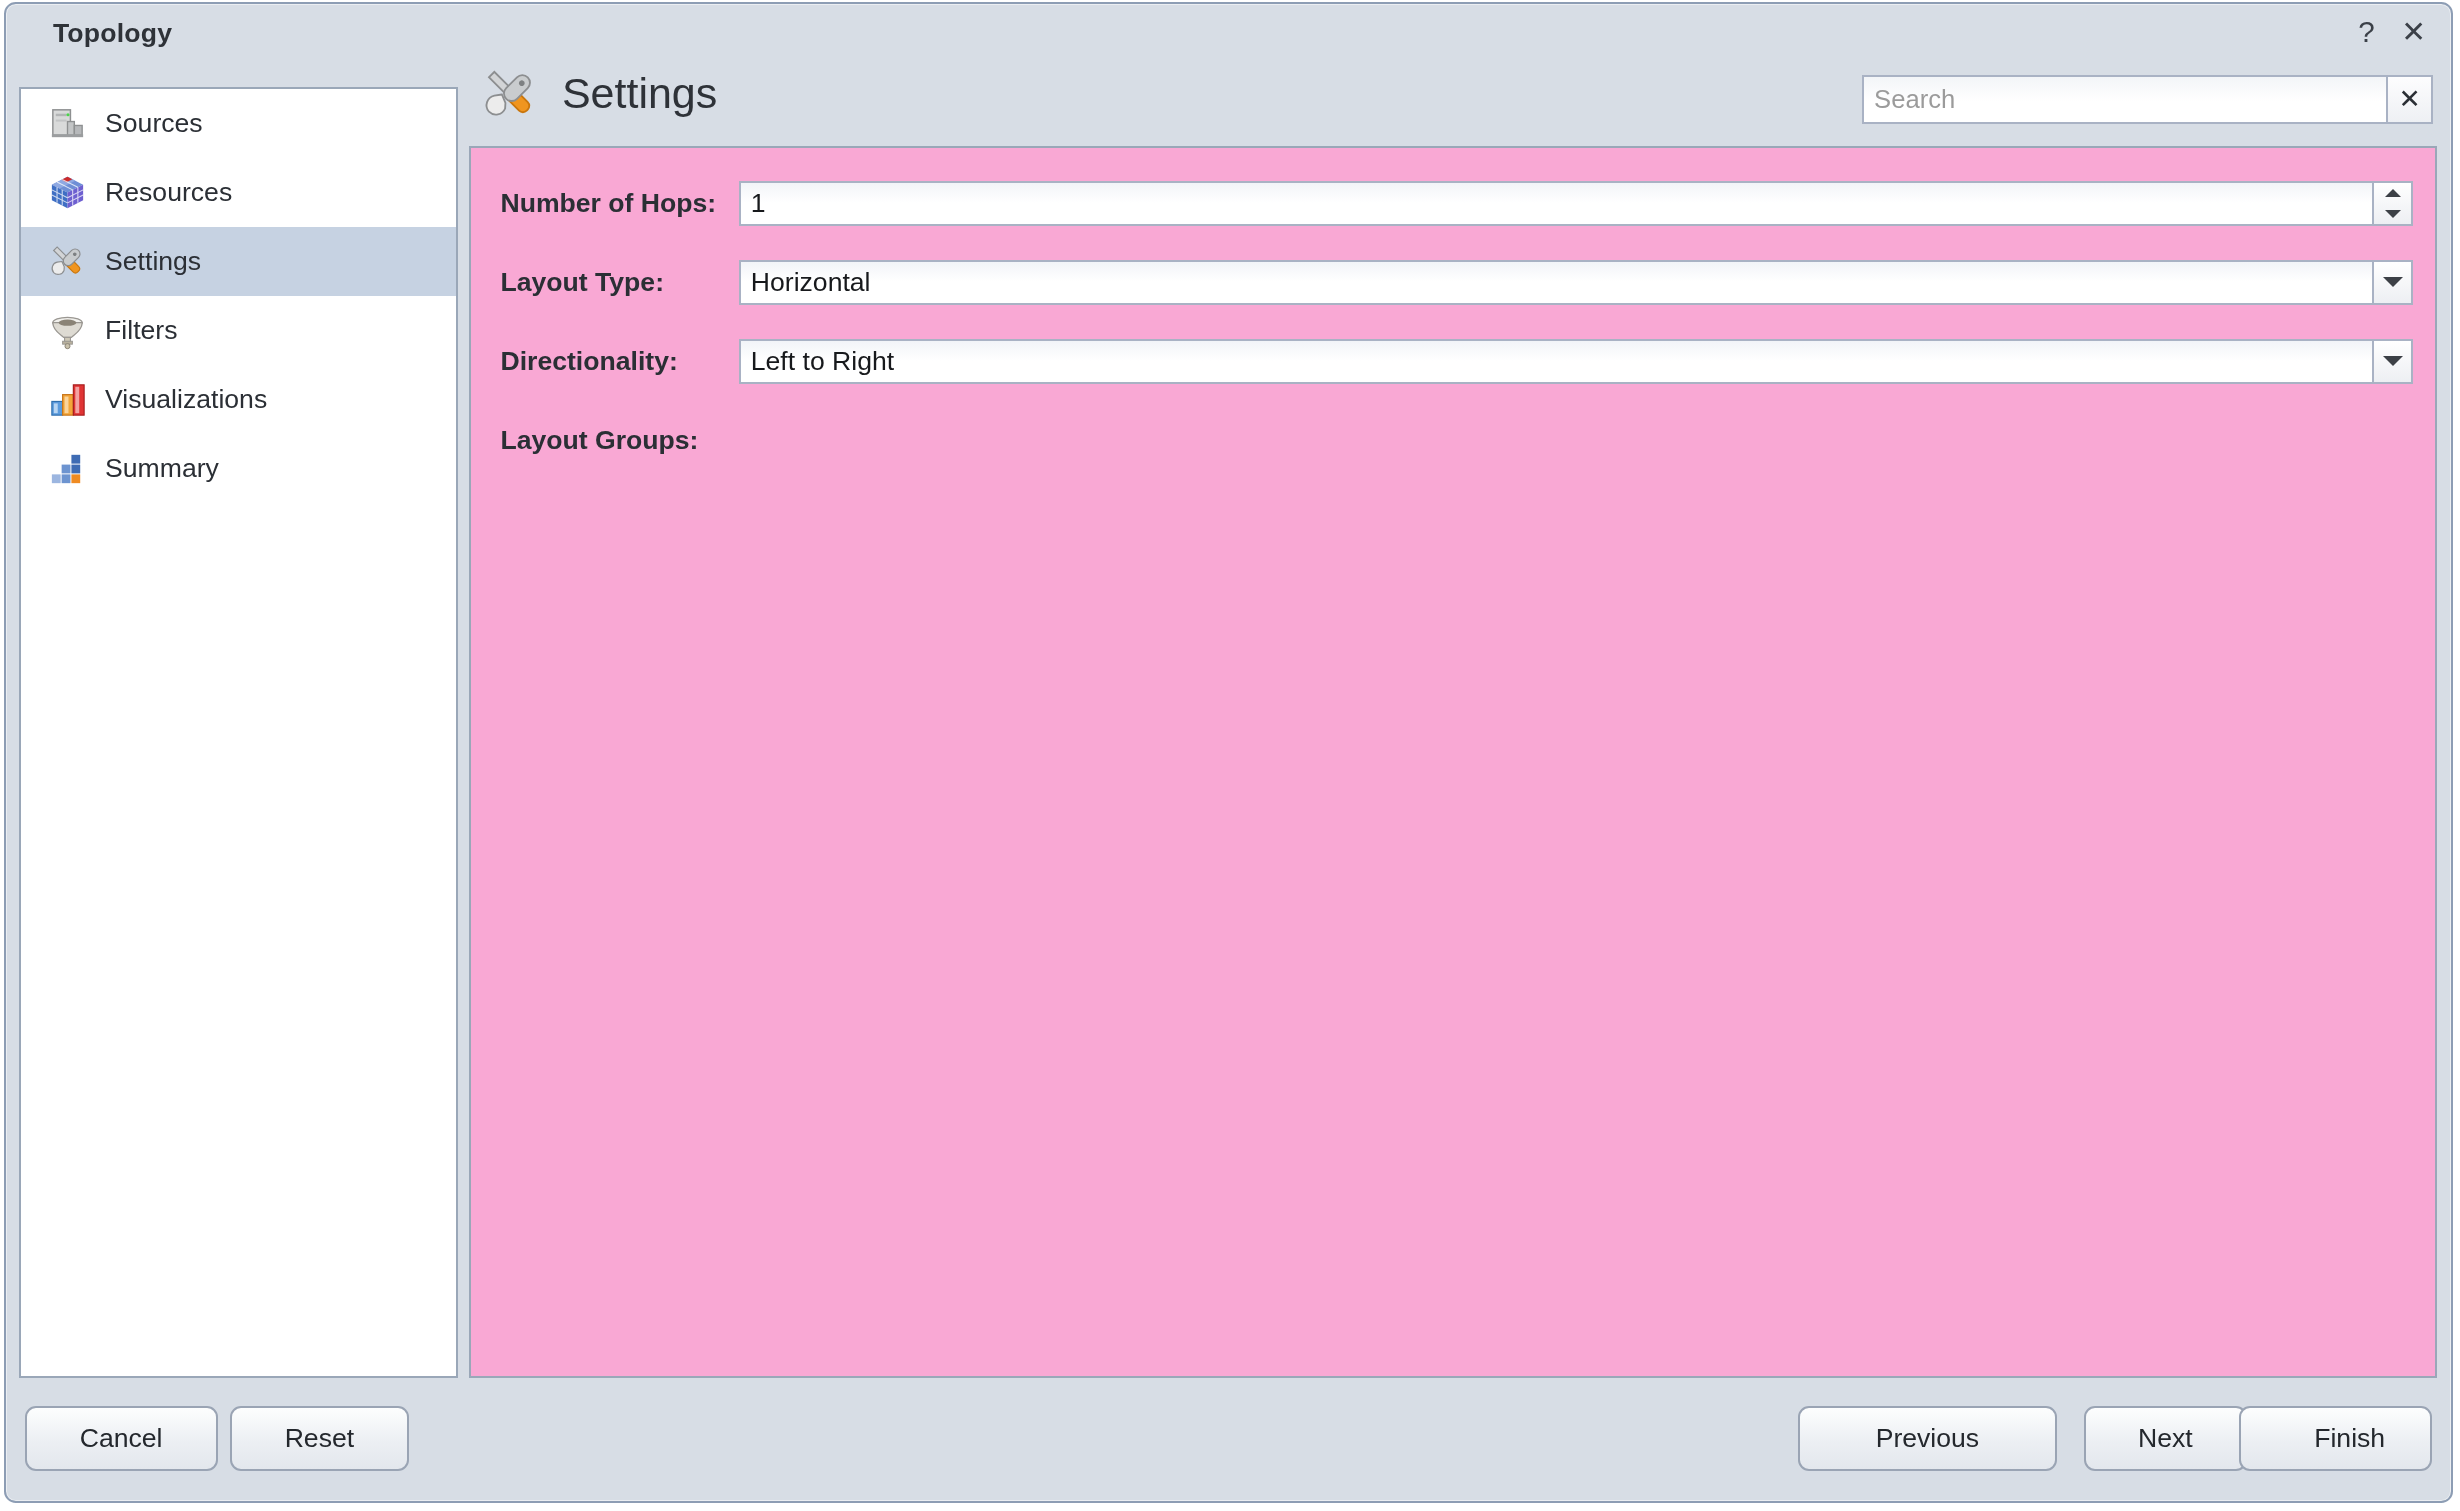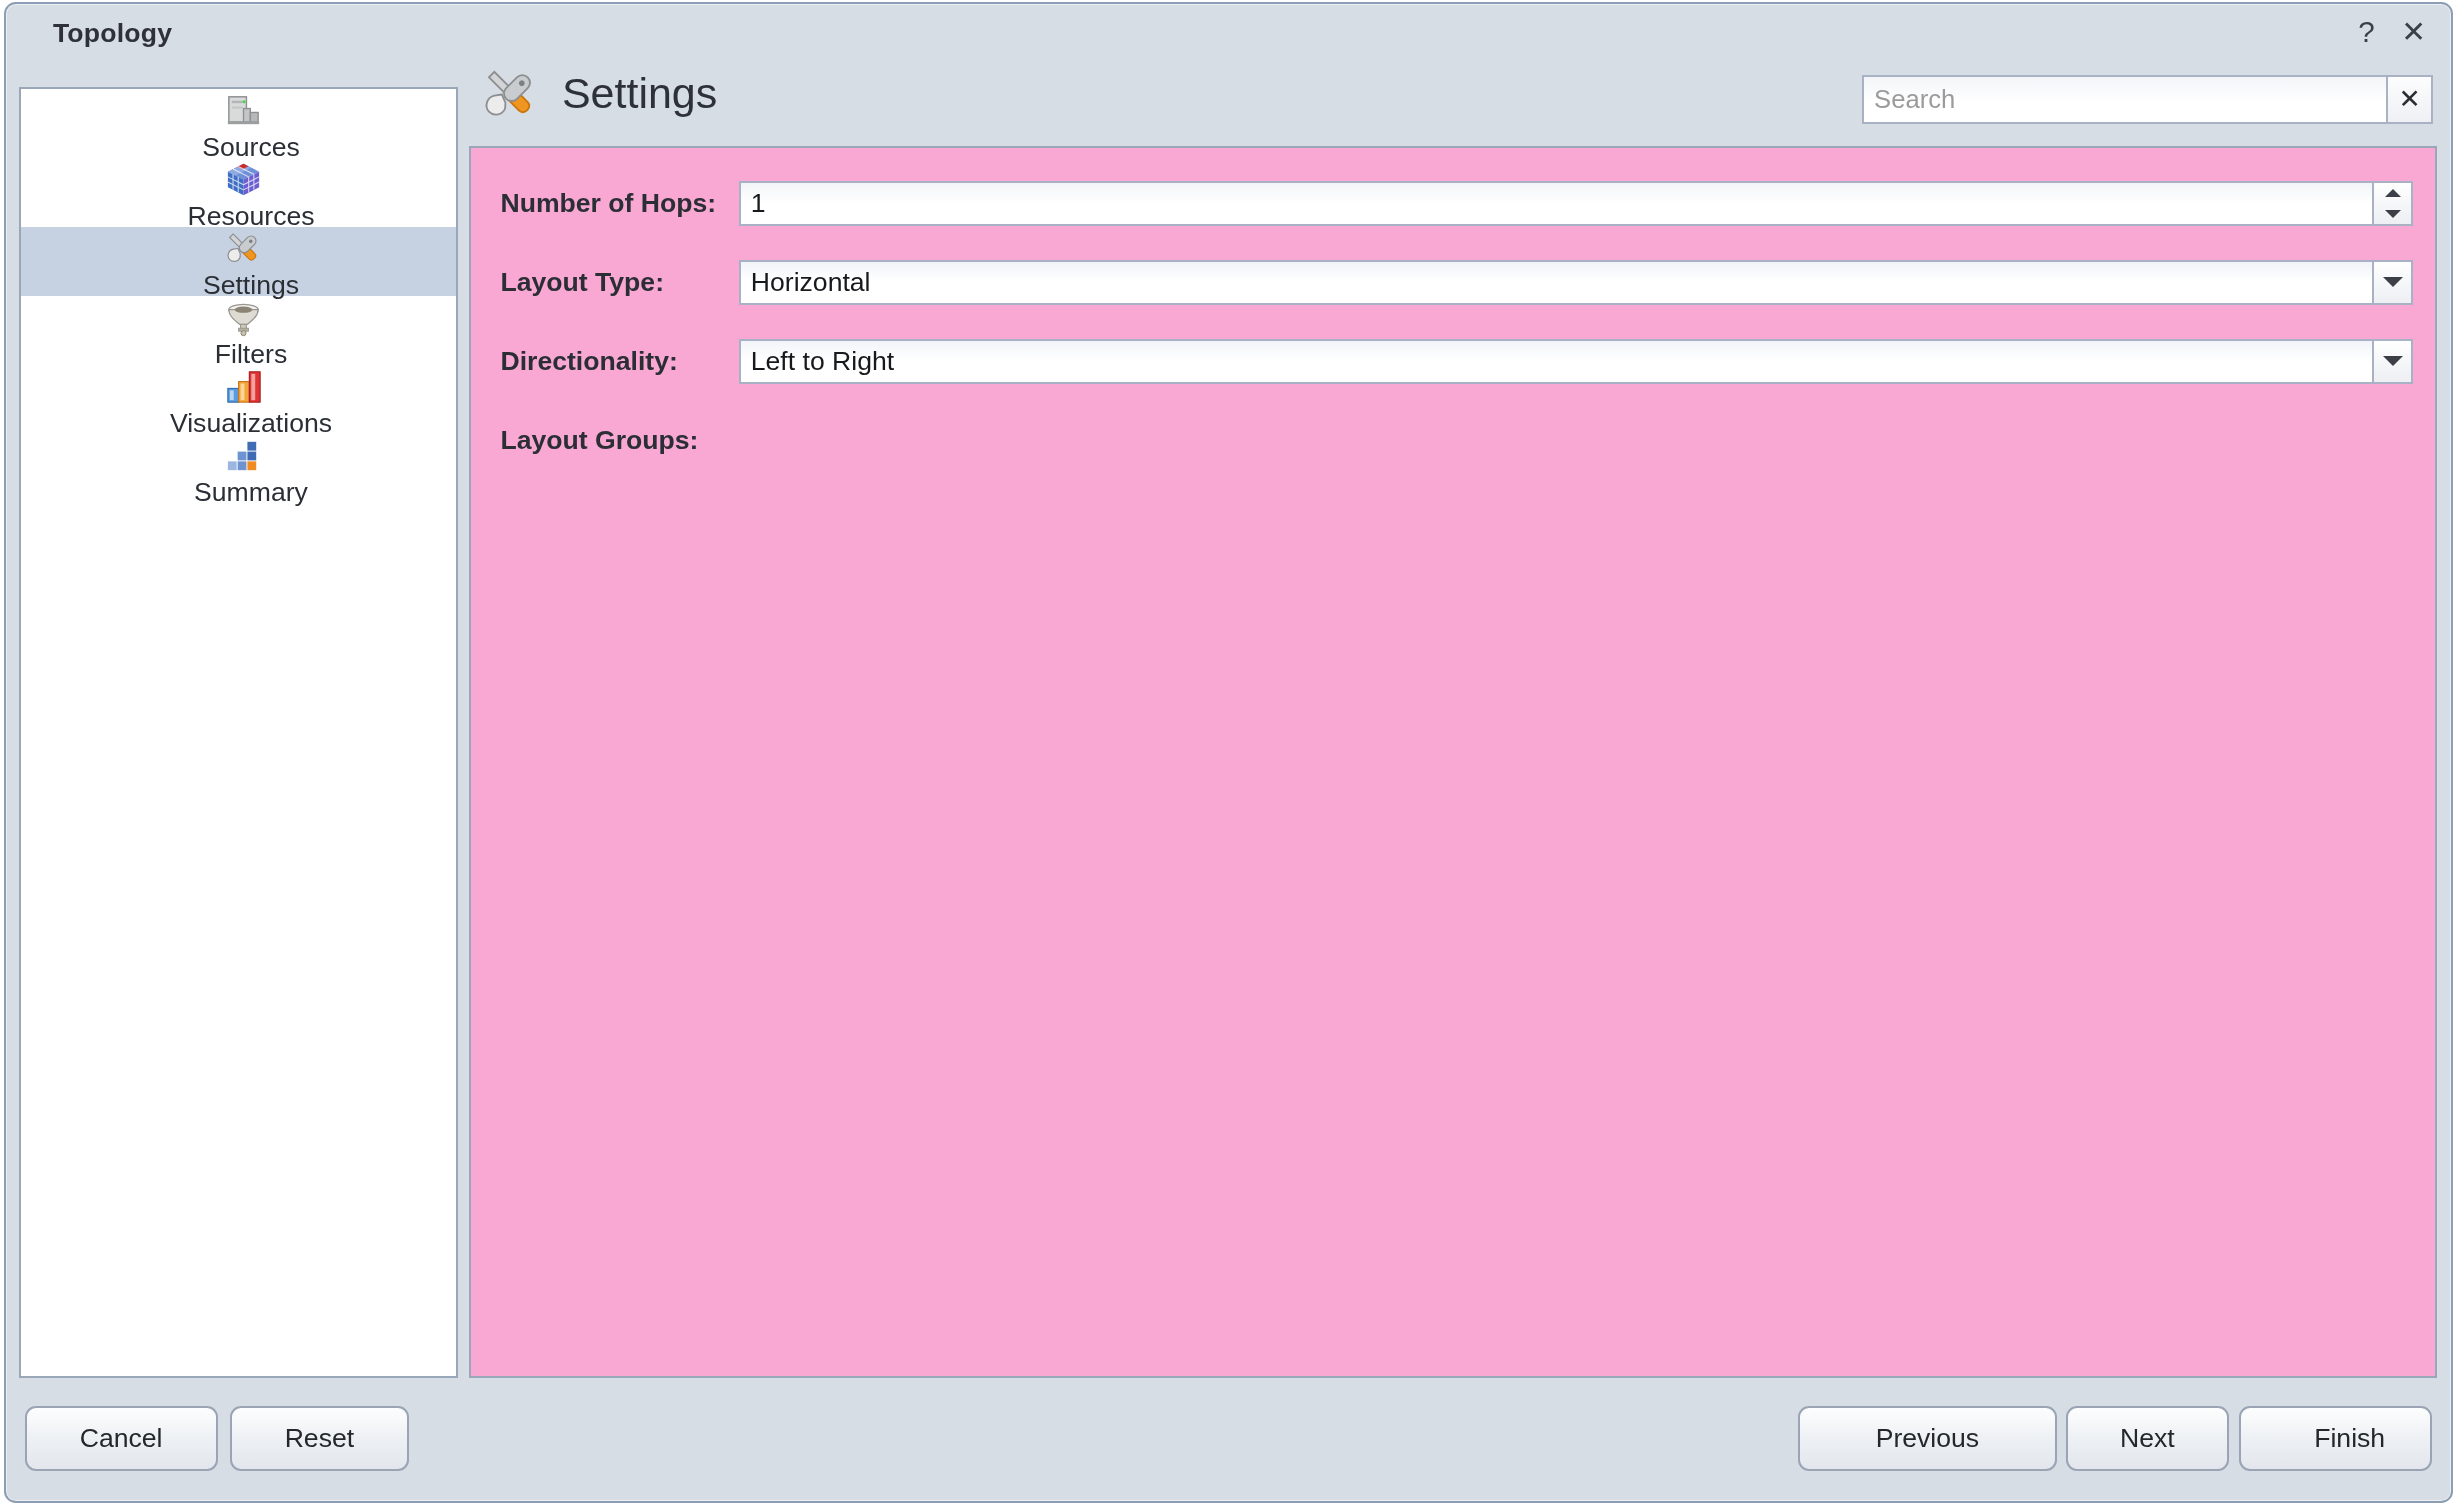--- a/index.html
+++ b/index.html
@@ -70,21 +70,20 @@
     overflow: hidden;
   }
   .nav-item {
     position: relative;
     height: 69px;
     display: flex;
     align-items: center;
     padding-left: 25.6px;
     box-sizing: border-box;
     cursor: default;
-    flex-direction: column;
   }
   .nav-item.selected { background: #c6d2e2; }
   .nav-icon {
     width: 43px;
     height: 43px;
     flex: 0 0 43px;
     position: relative;
     margin-right: 15.8px;
   }
   .nav-label {
@@ -454,18 +453,18 @@
         <span class="form-label">Layout Groups:</span>
       </div>
 
     </div>
   </div>
 
   <div id="footer">
     <div class="btn" style="left:18.7px;  width:193px;">Cancel</div>
     <div class="btn" style="left:224px; width:179px;">Reset</div>
     <div class="btn" style="right:394px; width:259px;">Previous</div>
-    <div class="btn" style="right:222px; width:163px;">Next</div>
+    <div class="btn" style="right:204px; width:163px;">Next</div>
     <div class="btn" style="right:18.7px;  width:193px;padding-left:28px;">Finish</div>
   </div>
 
 </div>
 
 
 </body></html>

